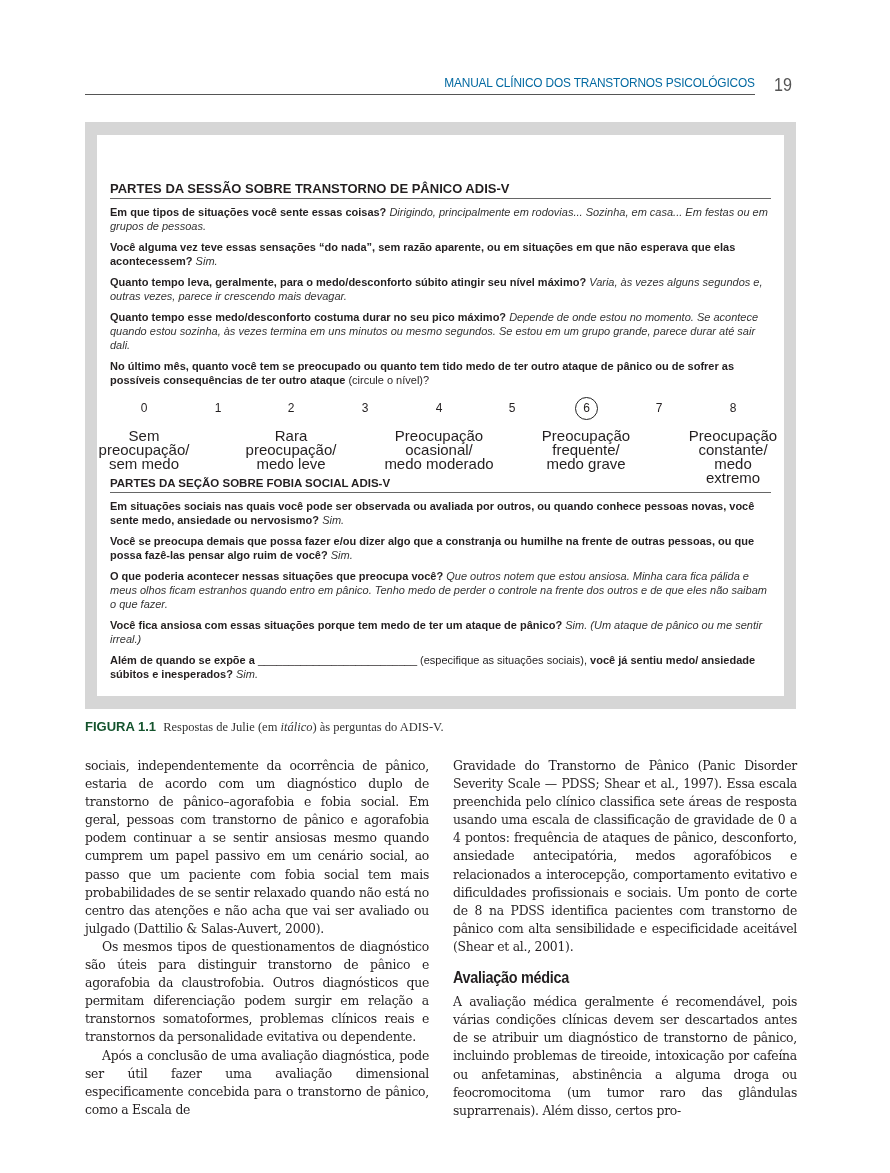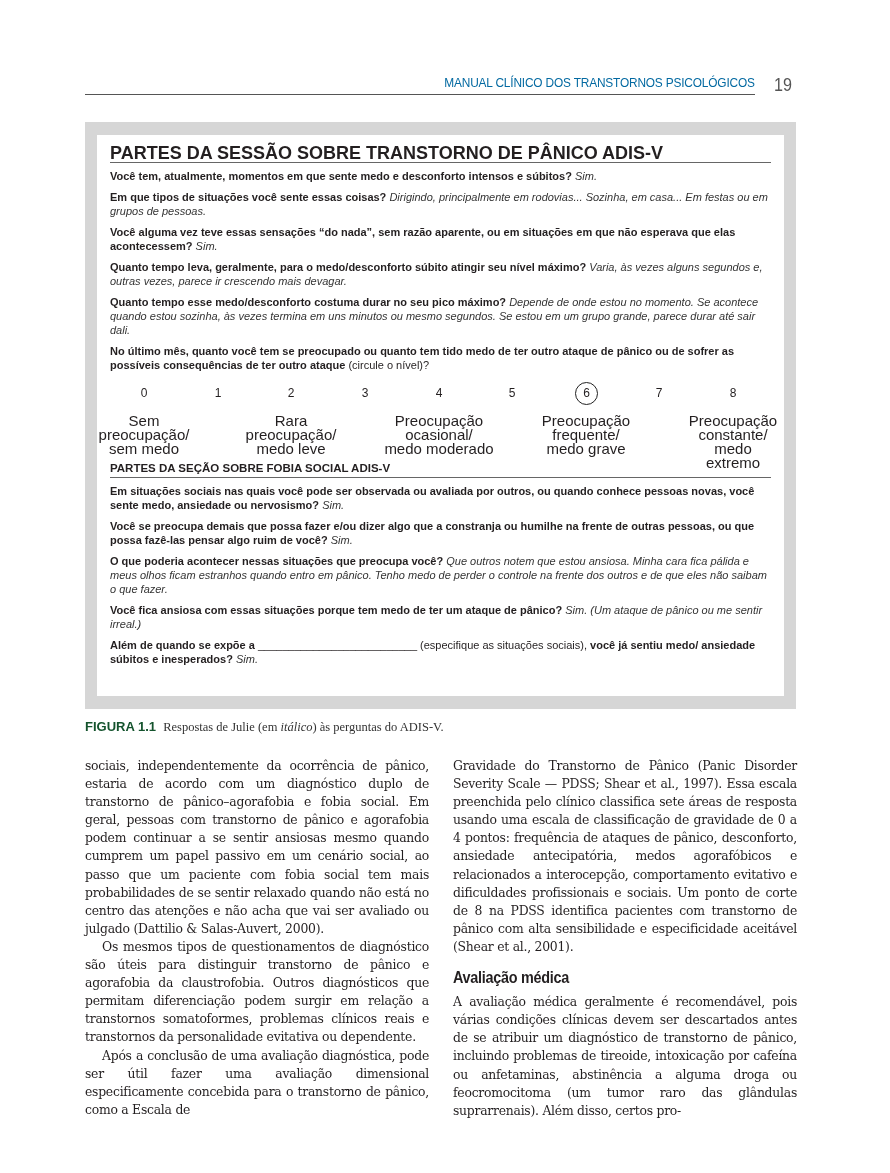--- a/index.html
+++ b/index.html
@@ -22,23 +22,24 @@
   }
   .figure-inner {
     position:absolute; left:12px; top:13px; width:687px; height:561px;
     background:#ffffff;
   }
   .fig-content {
     position:absolute; left:13px; top:10px; width:661px;
     font-family:"Liberation Sans", sans-serif; font-size:11px; line-height:14px; color:#231f20;
   }
   .fig-section-title {
-    font-weight:bold; font-size:18px; line-height:16px;
+    font-weight:bold; font-size:13px; line-height:16px;
     border-bottom:1.5px solid #666; padding-bottom:1px; margin-bottom:6px;
     transform-origin:left;
+    margin-top:36px;
   }
   .qa { margin-bottom:7px; }
   .qa b { font-weight:bold; }
   .qa i { font-style:italic; color:#333; }
   .scale-row { position:relative; height:30px; margin-top:8px; }
   .scale-num {
     position:absolute; top:6px; width:24px; text-align:center; font-size:12px;
   }
   .scale-num.circled {
     border:1.2px solid #222; border-radius:50%; width:21px; height:21px; line-height:21px; top:2px;
@@ -76,21 +77,20 @@
   <span>MANUAL CLÍNICO DOS TRANSTORNOS PSICOLÓGICOS</span>
 </div>
 <div class="page-num">19</div>
 
 <div class="figure-frame">
   <div class="figure-inner">
     <div class="fig-content">
 
       <div class="fig-section-title">PARTES DA SESSÃO SOBRE TRANSTORNO DE PÂNICO ADIS-V</div>
 
-      <div class="qa"><b>Você tem, atualmente, momentos em que sente medo e desconforto intensos e súbitos?</b> <i>Sim.</i></div>
       <div class="qa"><b>Em que tipos de situações você sente essas coisas?</b> <i>Dirigindo, principalmente em rodovias... Sozinha, em casa... Em festas ou em grupos de pessoas.</i></div>
       <div class="qa"><b>Você alguma vez teve essas sensações “do nada”, sem razão aparente, ou em situações em que não esperava que elas acontecessem?</b> <i>Sim.</i></div>
       <div class="qa"><b>Quanto tempo leva, geralmente, para o medo/desconforto súbito atingir seu nível máximo?</b> <i>Varia, às vezes alguns segundos e, outras vezes, parece ir crescendo mais devagar.</i></div>
       <div class="qa"><b>Quanto tempo esse medo/desconforto costuma durar no seu pico máximo?</b> <i>Depende de onde estou no momento. Se acontece quando estou sozinha, às vezes termina em uns minutos ou mesmo segundos. Se estou em um grupo grande, parece durar até sair dali.</i></div>
       <div class="qa" style="margin-bottom:0"><b>No último mês, quanto você tem se preocupado ou quanto tem tido medo de ter outro ataque de pânico ou de sofrer as possíveis consequências de ter outro ataque</b> <span>(circule o nível)?</span></div>
 
       <div class="scale-row">
         <span class="scale-num" style="left:22px">0</span>
         <span class="scale-num" style="left:96px">1</span>
         <span class="scale-num" style="left:169px">2</span>

